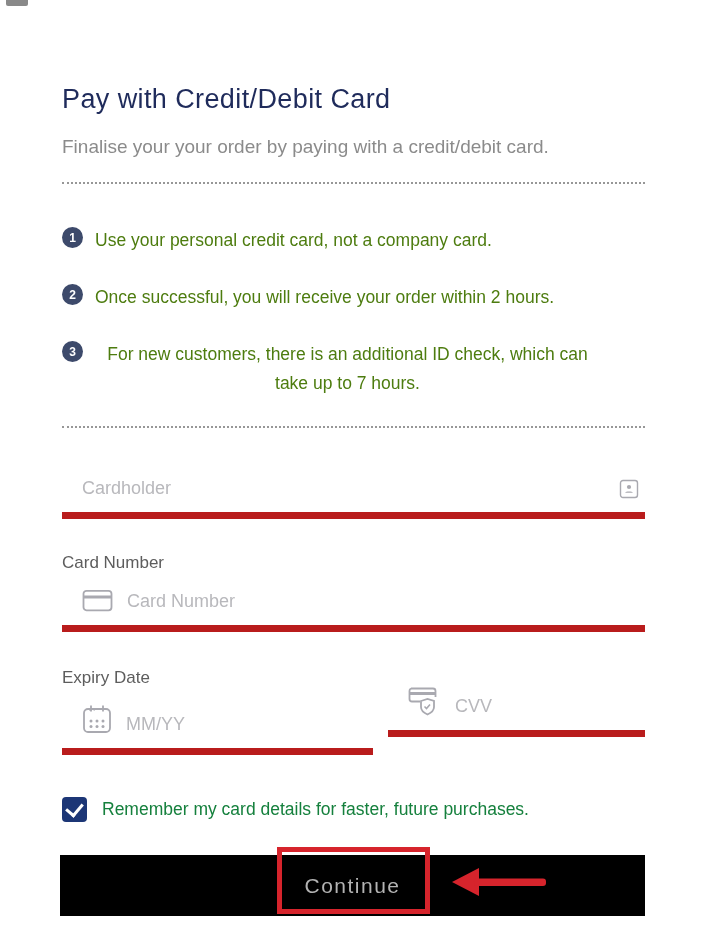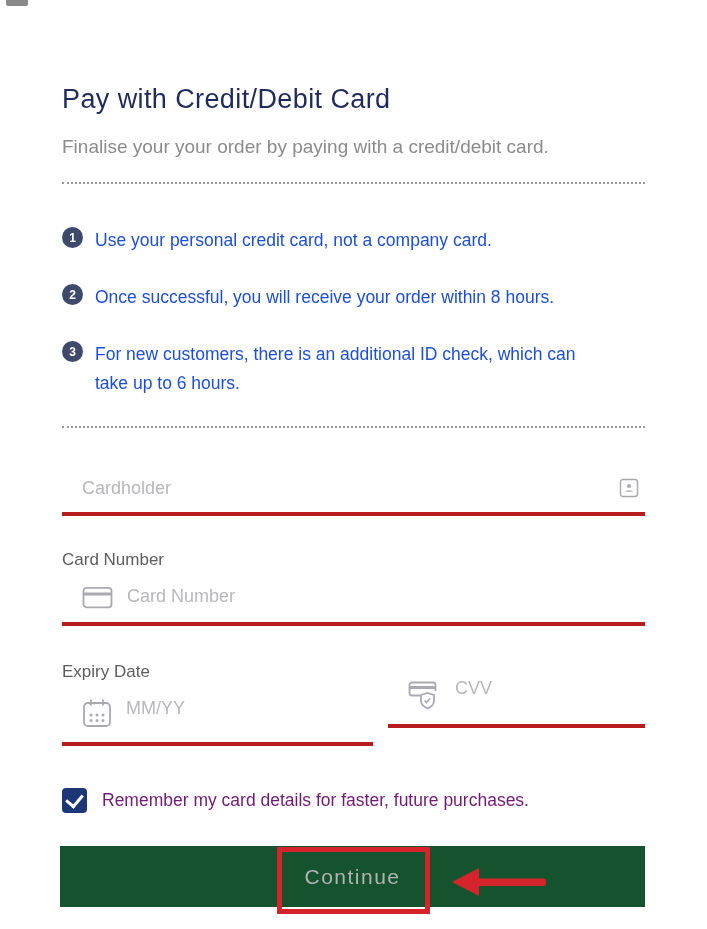--- a/index.html
+++ b/index.html
@@ -10,40 +10,40 @@
   .container{position:absolute;left:62px;top:8px;width:583px;margin-top:32px;}
   .page-title{margin:44px 0 0 0;font-size:27px;font-weight:400;color:#1f2b5b;letter-spacing:.4px;}
   .page-subtitle{margin-top:21px;font-size:19px;color:#8b8b8b;}
   .divider{border:none;border-top:2px dotted #979797;height:0;margin:0;}
   .divider-1{margin-top:24px;}
   .divider-2{margin-top:15px;}
   .instructions{margin-top:42px;}
   .instruction{display:flex;align-items:flex-start;margin-bottom:28px;}
   .badge{flex:0 0 auto;width:21px;height:21px;border-radius:50%;background:#3d4a6b;color:#ffffff;
     font-size:12px;font-weight:bold;display:flex;align-items:center;justify-content:center;margin:1px 12px 0 0;}
-  .instruction-text{font-size:17.5px;color:#1d4ed8;line-height:29px;max-width:505px;}
+  .instruction-text{font-size:17.5px;color:#4d7c0f;line-height:29px;max-width:505px;text-align:center;}
   .field{margin-top:34px;}
   .field-label{font-size:17px;color:#5d5d5d;}
-  .input-row{display:flex;align-items:flex-start;border-bottom:4px solid #b91c1c;
+  .input-row{display:flex;align-items:flex-end;border-bottom:7px solid #b91c1c;
     padding:16px 6px 13px 20px;}
   .input-row input{border:none;outline:none;flex:1;font-size:18px;color:#555;
     font-family:"Liberation Sans","DejaVu Sans",sans-serif;background:transparent;padding:0;}
   .input-row input::placeholder{color:#b8b8bc;opacity:1;}
   .field-icon{flex:0 0 auto;display:flex;align-items:center;}
   .icon-left{margin-right:14px;}
   .two-col{display:flex;margin-top:36px;}
   .col-left{width:311px;margin-right:15px;}
   .col-right{width:257px;}
   .two-col .input-row{padding-left:20px;padding-right:0;}
   .checkbox-row{margin-top:42px;display:flex;align-items:center;}
   .checkbox{width:25px;height:25px;background:#1c3676;border-radius:4px;position:relative;flex:0 0 auto;cursor:pointer;}
   .checkbox .tick{position:absolute;left:7px;top:3px;width:8px;height:13px;
     border:solid #ffffff;border-width:0 3px 3px 0;transform:rotate(40deg);}
-  .checkbox-label{margin-left:15px;font-size:17.5px;color:#701a75;}
-  .continue-bar{margin:33px 0 0 -2px;width:585px;height:61px;background:#14532d;
+  .checkbox-label{margin-left:15px;font-size:17.5px;color:#15803d;}
+  .continue-bar{margin:33px 0 0 -2px;width:585px;height:61px;background:#000000;
     display:flex;align-items:center;justify-content:center;border:none;cursor:pointer;}
   .continue-label{font-size:21px;color:#b3b3b3;letter-spacing:1.5px;}
   .annotation-box{position:absolute;left:277px;top:847px;width:153px;height:67px;
     border:5px solid #d6242c;box-sizing:border-box;pointer-events:none;}
   .annotation-arrow{position:absolute;left:452px;top:866px;width:94px;height:32px;pointer-events:none;}
   .corner-mark{position:absolute;left:6px;top:0;width:22px;height:6px;background:#6b6b6b;opacity:.8;border-radius:0 0 2px 2px;}
   svg{display:block;}
 </style>
 </head>
 <body>
@@ -57,25 +57,25 @@
 
   <hr class="divider divider-1">
 
   <div class="instructions">
     <div class="instruction">
       <span class="badge">1</span>
       <span class="instruction-text">Use your personal credit card, not a company card.</span>
     </div>
     <div class="instruction">
       <span class="badge">2</span>
-      <span class="instruction-text">Once successful, you will receive your order within 8 hours.</span>
+      <span class="instruction-text">Once successful, you will receive your order within 2 hours.</span>
     </div>
     <div class="instruction">
       <span class="badge">3</span>
-      <span class="instruction-text">For new customers, there is an additional ID check, which can take up to 6 hours.</span>
+      <span class="instruction-text">For new customers, there is an additional ID check, which can take up to 7 hours.</span>
     </div>
   </div>
 
   <hr class="divider divider-2">
 
   <div class="field">
     <div class="input-row">
       <input type="text" placeholder="Cardholder" style="">
       <span class="field-icon">
         <svg width="20" height="20" viewBox="0 0 20 20" fill="none" stroke="#a9a9b0" stroke-width="1.4">

